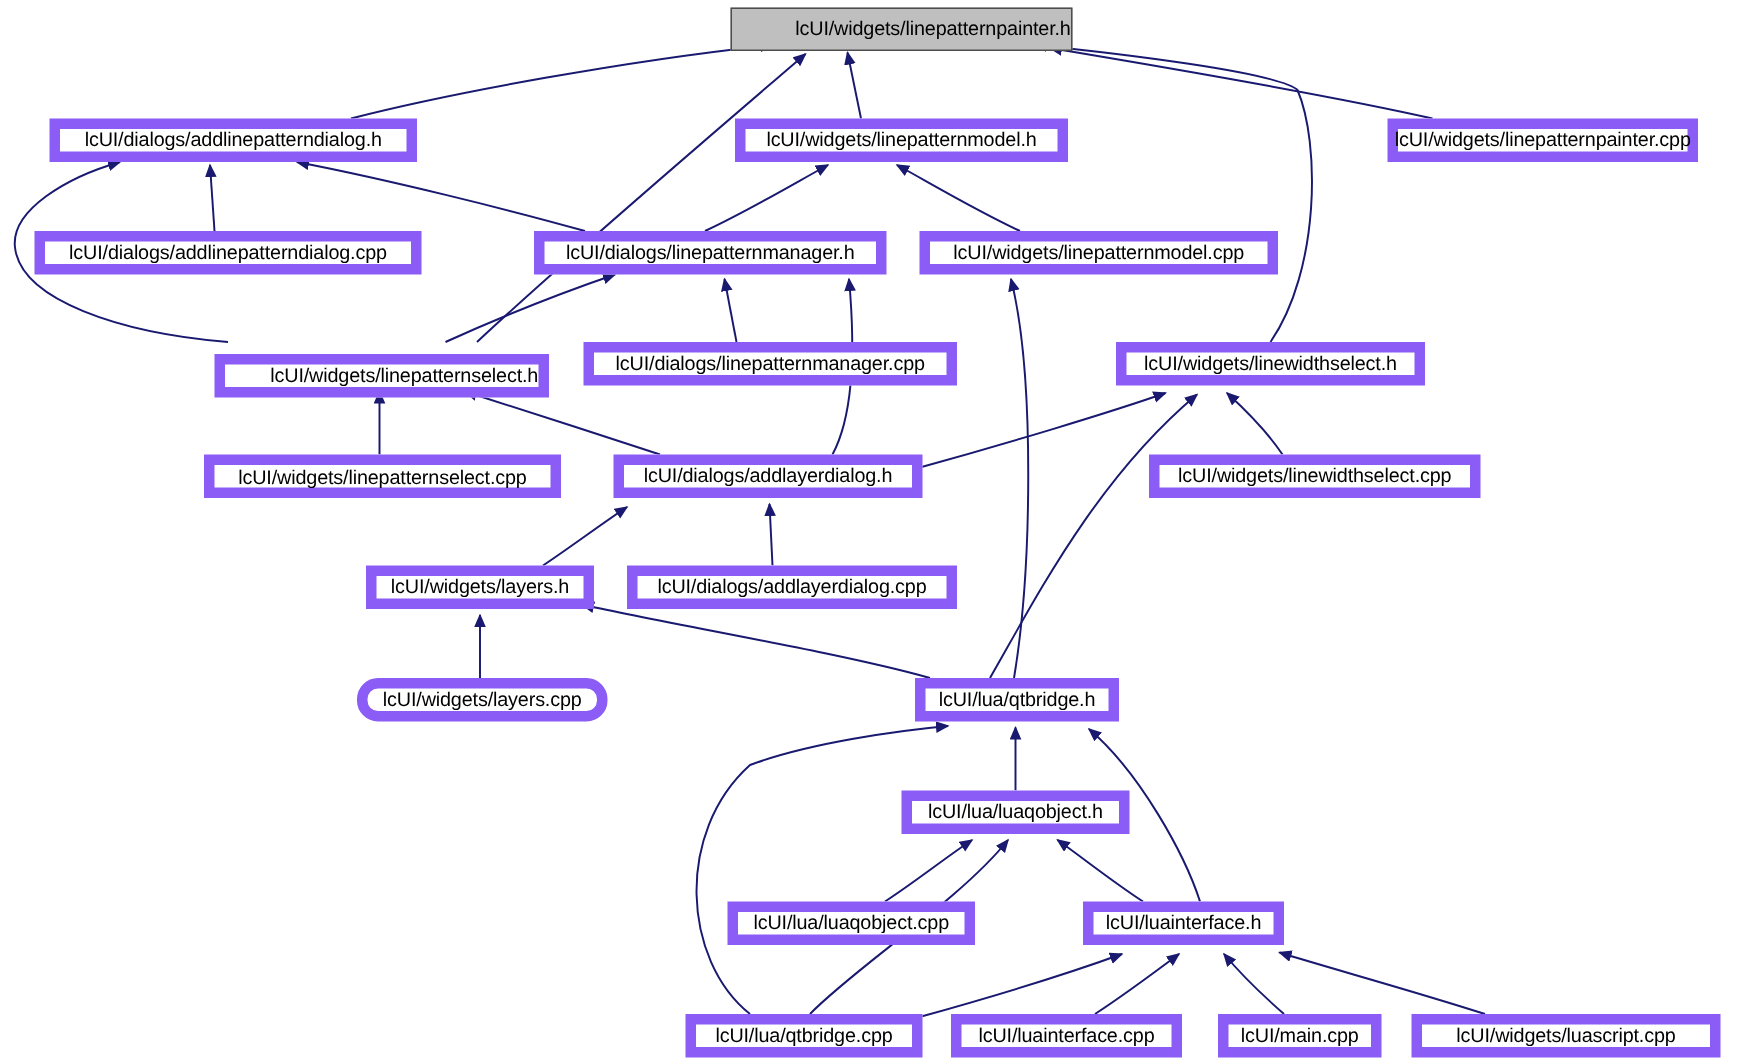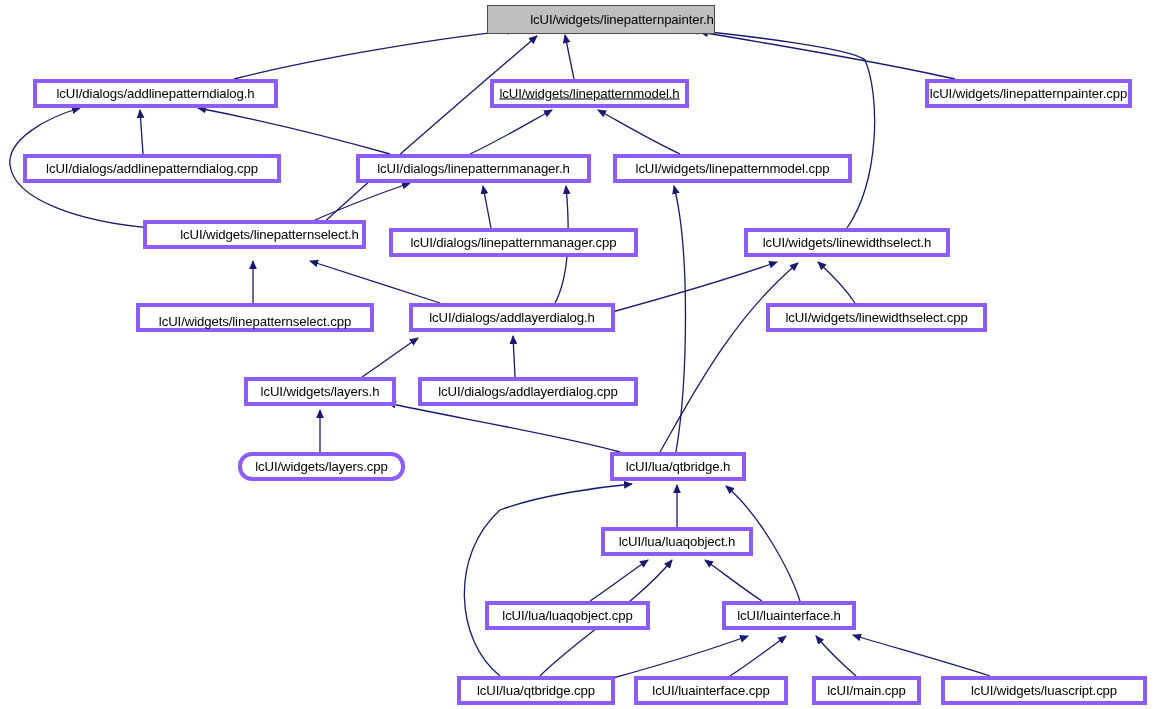--- a/index.html
+++ b/index.html
@@ -21,21 +21,21 @@
     position: absolute;
     left: 0;
     top: 0;
     width: 1173px;
     height: 709px;
     pointer-events: none;
   }
   .node {
     position: absolute;
     box-sizing: border-box;
-    border: 4px solid #8b5cf6;
+    border: 7px solid #8b5cf6;
     background: #ffffff;
     color: #000000;
     font-size: 13.2px;
     line-height: 1;
     display: flex;
     align-items: center;
     justify-content: center;
     white-space: nowrap;
     letter-spacing: -0.1px;
     z-index: 5;
@@ -99,36 +99,36 @@
       </g>
   </svg>
 
   <div id="nodes-group">
       <div class="node root" style="left: 487px; top: 5px; width: 228px; height: 29px;">
         <span class="node-label">lcUI/widgets/linepatternpainter.h</span>
       </div>
       <div class="node" style="left: 33px; top: 79px; width: 245px; height: 29px;">
         <span class="node-label">lcUI/dialogs/addlinepatterndialog.h</span>
       </div>
-      <div class="node" style="left: 490px; top: 79px; width: 199px; height: 29px; text-decoration: underline;">
+      <div class="node" style="left: 490px; top: 79px; width: 222px; height: 29px;">
         <span class="node-label">lcUI/widgets/linepatternmodel.h</span>
       </div>
       <div class="node" style="left: 925px; top: 79px; width: 207px; height: 29px;">
         <span class="node-label">lcUI/widgets/linepatternpainter.cpp</span>
       </div>
       <div class="node" style="left: 23px; top: 154px; width: 258px; height: 29px;">
         <span class="node-label">lcUI/dialogs/addlinepatterndialog.cpp</span>
       </div>
       <div class="node" style="left: 356px; top: 154px; width: 235px; height: 29px;">
         <span class="node-label">lcUI/dialogs/linepatternmanager.h</span>
       </div>
       <div class="node" style="left: 613px; top: 154px; width: 239px; height: 29px;">
         <span class="node-label">lcUI/widgets/linepatternmodel.cpp</span>
       </div>
-      <div class="node" style="left: 143px; top: 220px; width: 223px; height: 29px; padding-left: 30px;">
+      <div class="node" style="left: 143px; top: 236px; width: 223px; height: 29px; padding-left: 30px;">
         <span class="node-label">lcUI/widgets/linepatternselect.h</span>
       </div>
       <div class="node" style="left: 389px; top: 228px; width: 249px; height: 29px;">
         <span class="node-label">lcUI/dialogs/linepatternmanager.cpp</span>
       </div>
       <div class="node" style="left: 744px; top: 228px; width: 206px; height: 29px;">
         <span class="node-label">lcUI/widgets/linewidthselect.h</span>
       </div>
       <div class="node" style="left: 136px; top: 303px; width: 238px; height: 29px; align-items: flex-end;">
         <span class="node-label">lcUI/widgets/linepatternselect.cpp</span>

